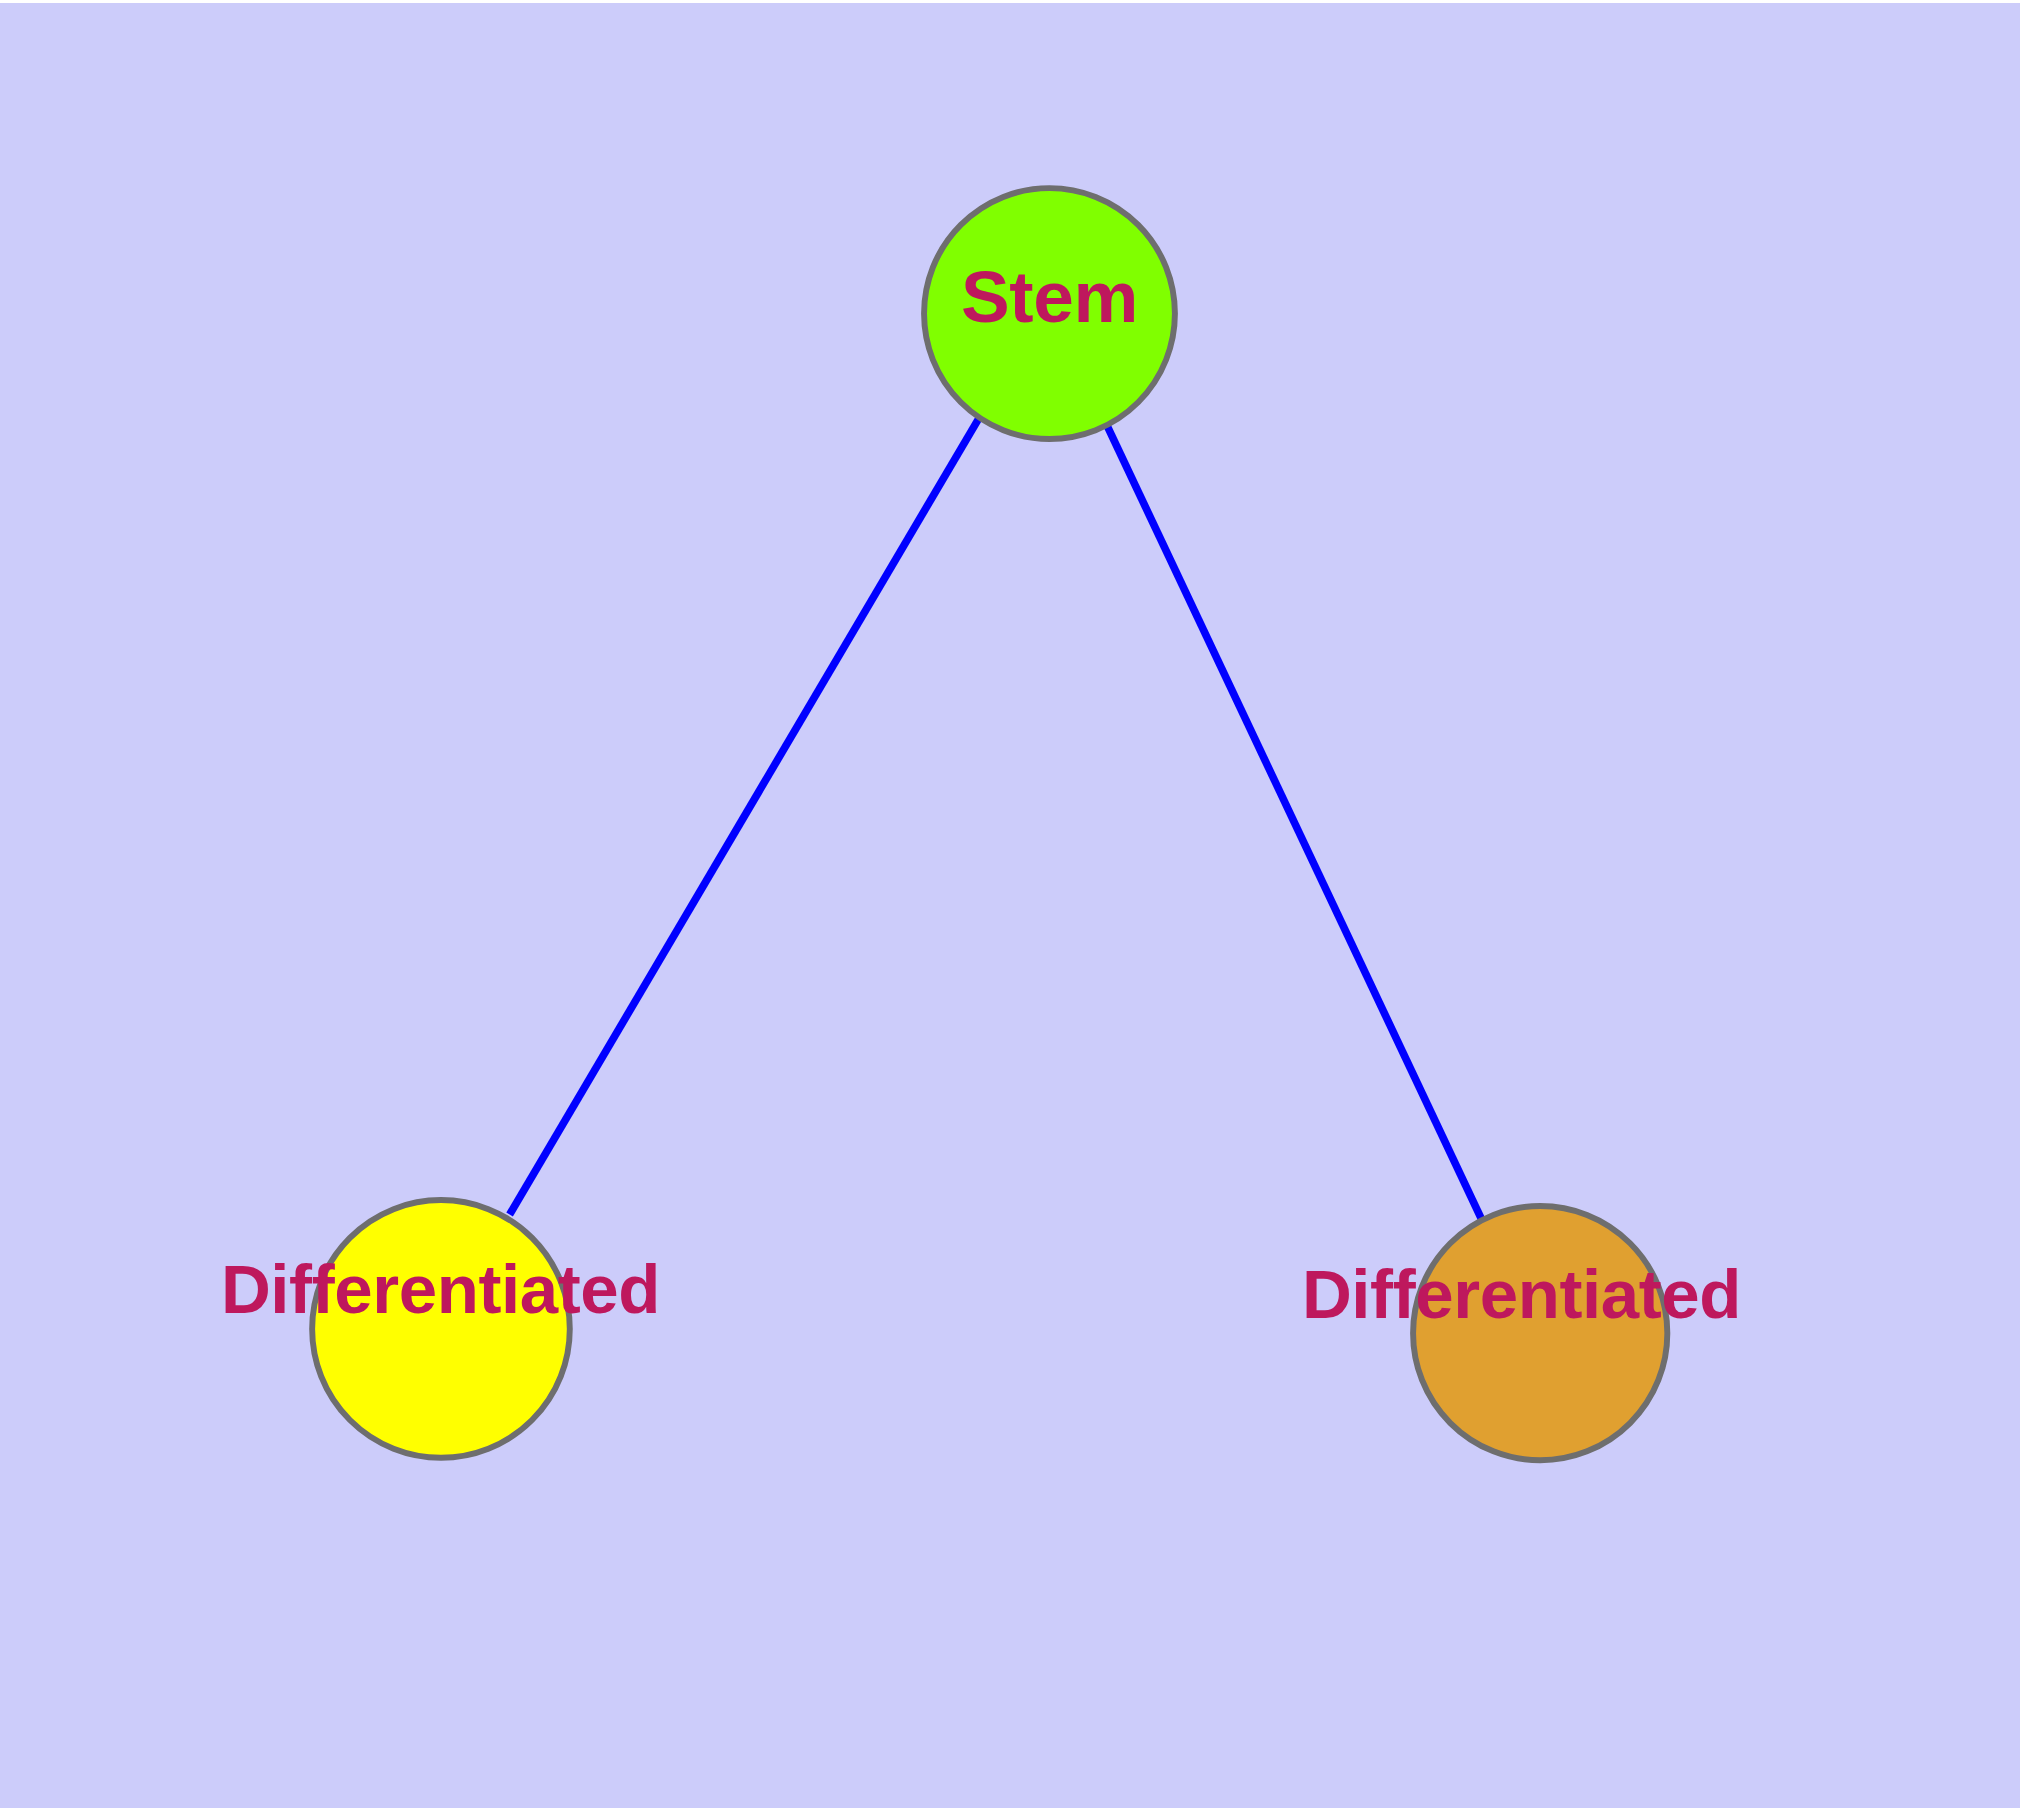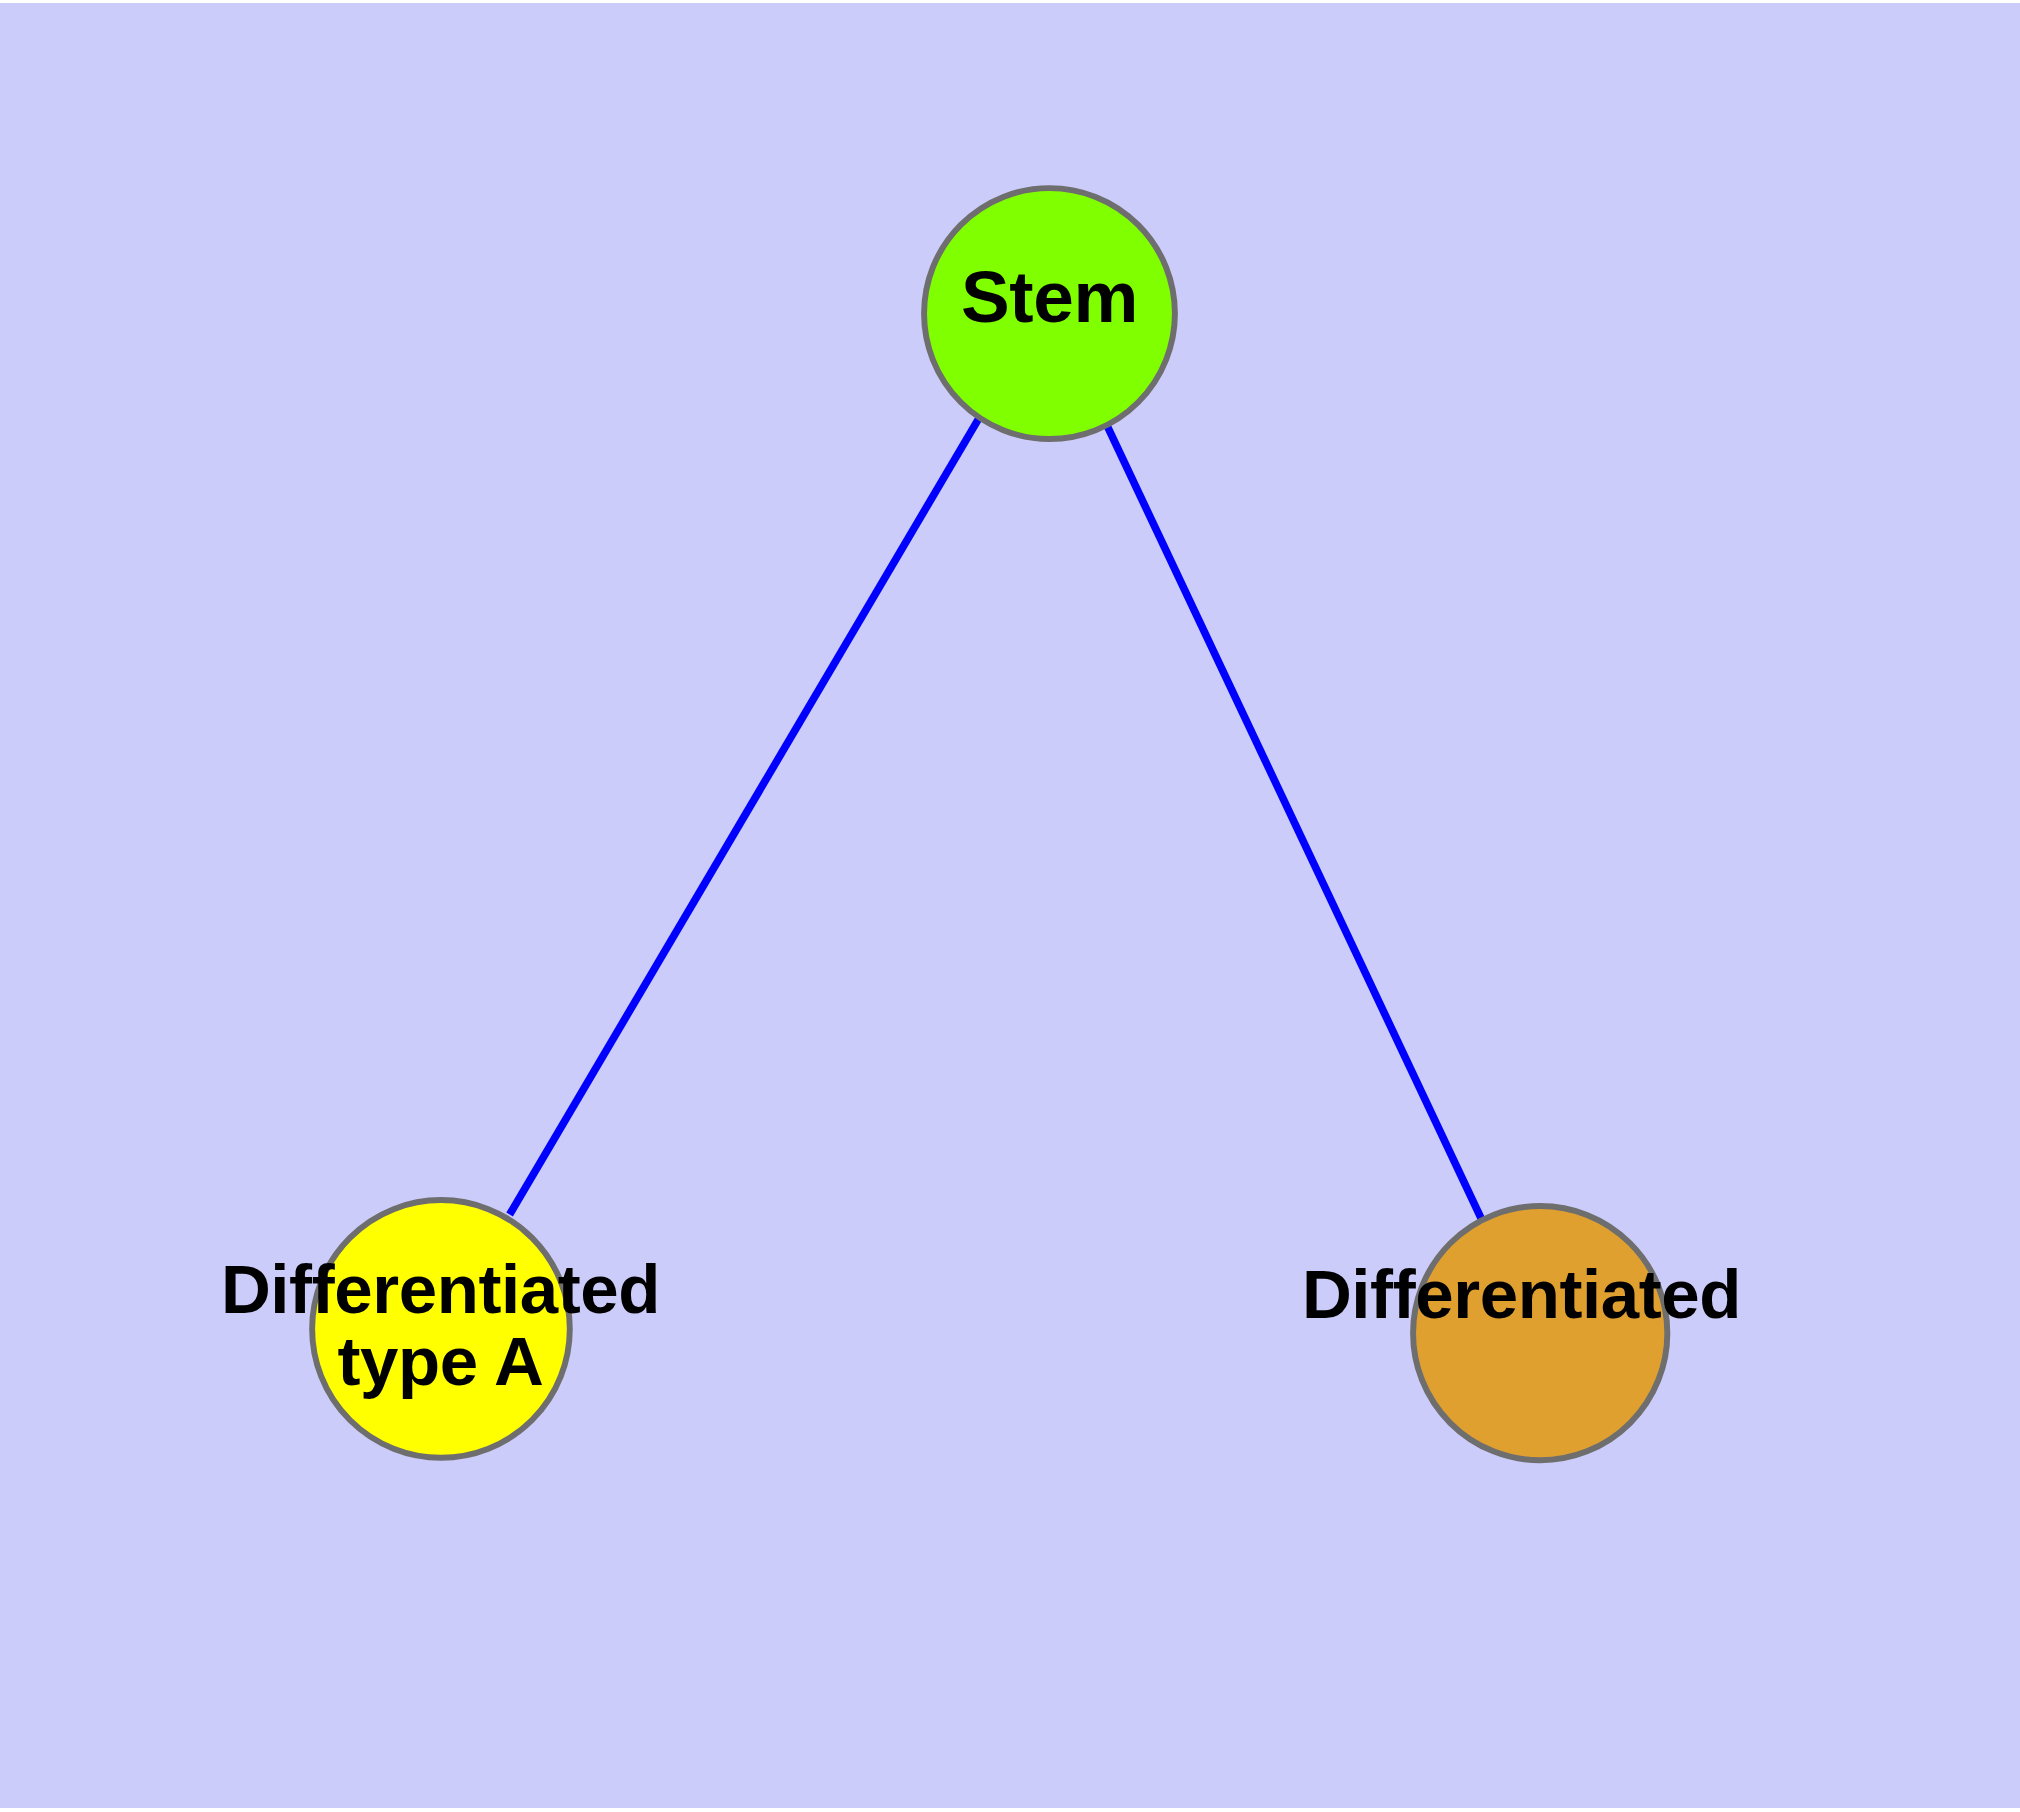--- a/index.html
+++ b/index.html
@@ -26,21 +26,21 @@
   #graph-svg {
     position: absolute;
     left: 0;
     top: 0;
     width: 2021px;
     height: 1812px;
   }
   .node-label {
     position: absolute;
     text-align: center;
-    color: #000000;
+    color: #be185d;
     font-weight: bold;
     white-space: nowrap;
     line-height: 1.05;
     pointer-events: none;
     letter-spacing: -0.4px;
   }
   .label-stem {
     font-size: 73px;
     left: 795px;
     top: 259px;
@@ -77,21 +77,20 @@
       <circle id="node2" cx="1817" cy="1573" r="150" fill="#e0a030" stroke="#6e6e6e" stroke-width="7"></circle>
     </g>
   </svg>
 
   <div class="node-label label-stem">
     <div>Stem</div>
   </div>
 
   <div class="node-label label-a">
     <div>Differentiated</div>
-    <div>type A</div>
   </div>
 
   <div class="node-label label-b">
     <div>Differentiated</div>
   </div>
 
 </div>
 
 
 </body></html>

